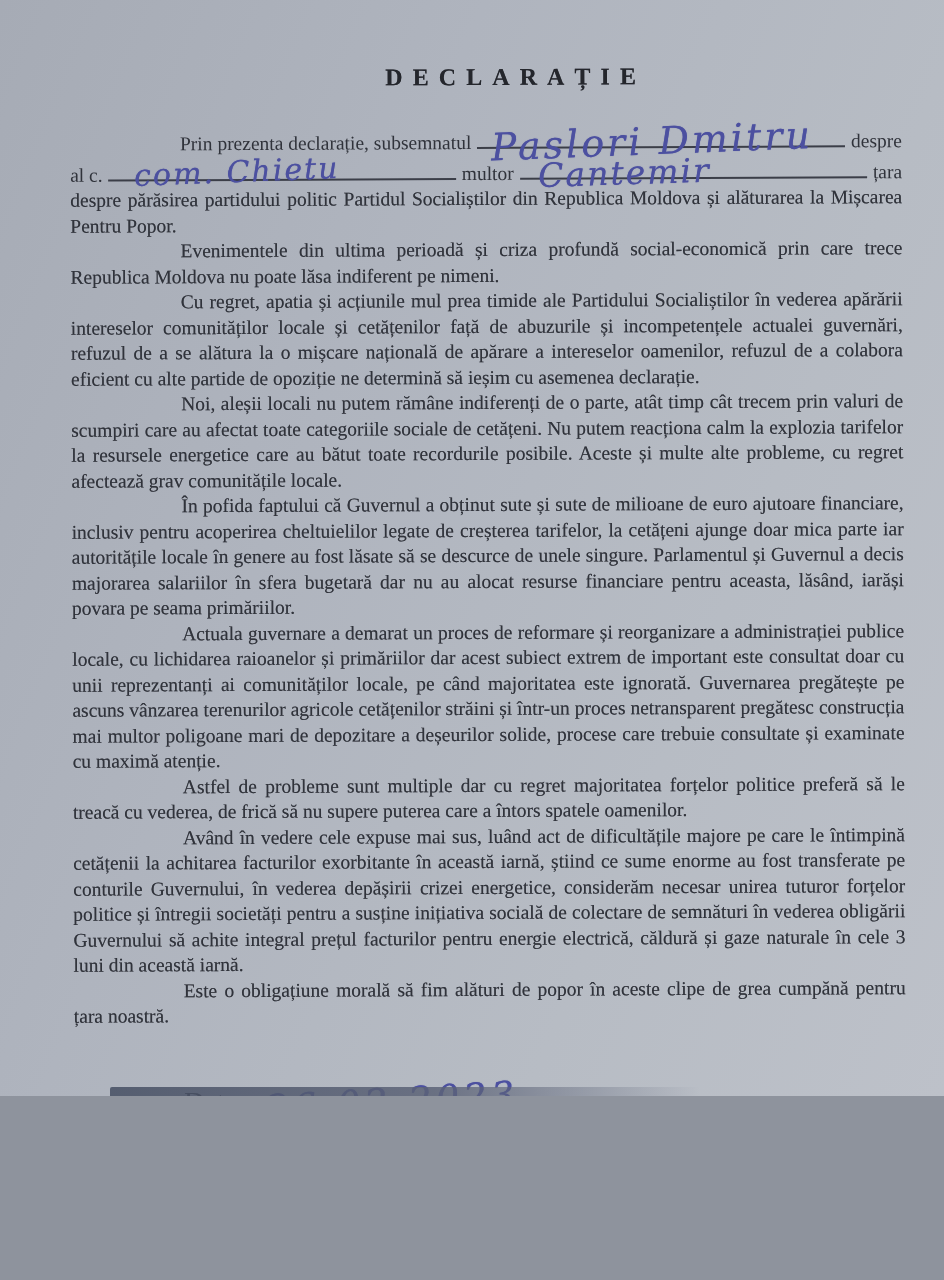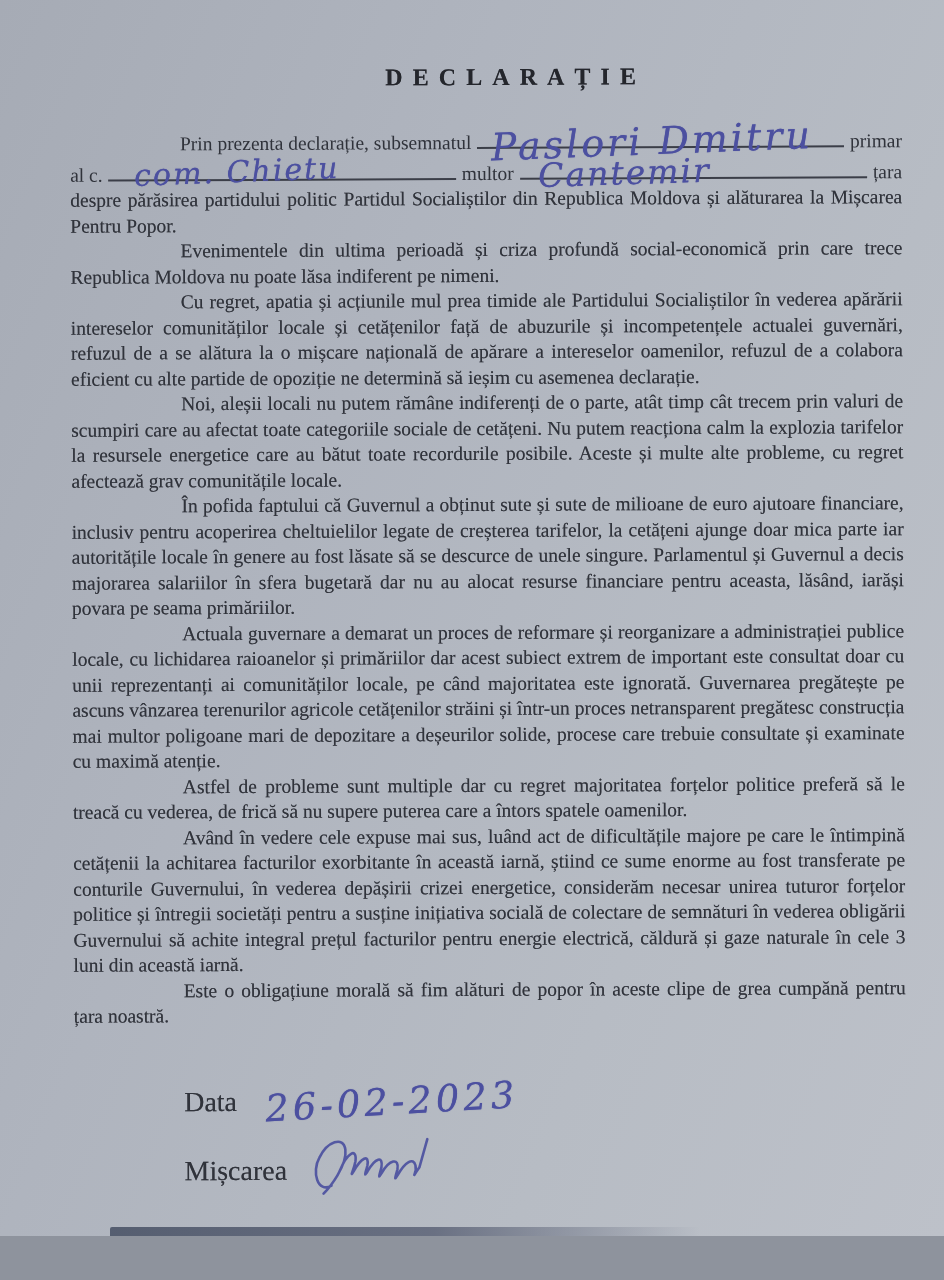--- a/index.html
+++ b/index.html
@@ -1,18 +1,18 @@
 <!DOCTYPE html>
 <html><head>
 <meta charset="utf-8">
 <style>
   html,body{margin:0;padding:0;background:#8e939d;}
   .photo{
     position:relative;
-    width:944px;height:1236px;
+    width:944px;height:1096px;
     overflow:hidden;
     background:linear-gradient(112deg,#a6abb5 0%,#afb4be 35%,#b7bcc4 70%,#bdc1c9 100%);
     font-family:"Liberation Serif","DejaVu Serif",serif;
     color:#30333b;
   }
   .sheet{
     position:absolute;left:0;top:0;right:0;
     padding:64px 40px 0 72px;
     transform:rotate(-0.25deg);
   }
@@ -65,21 +65,21 @@
 
     <h1 class="title">DECLARAȚIE</h1>
 
     <div class="bodytext">
 
       <div class="row">
         <span class="fixed indent">Prin prezenta declarație, subsemnatul</span>
         <span class="blank">
           <span class="hw hw-name">Paslori Dmitru</span>
         </span>
-        <span class="fixed">primar</span>
+        <span class="fixed">despre</span>
       </div>
 
       <div class="row">
         <span class="fixed">al  c.</span>
         <span class="blank">
           <span class="hw hw-village">com. Chietu</span>
         </span>
         <span class="fixed">multor</span>
         <span class="blank">
           <span class="hw hw-raion">Cantemir</span>

